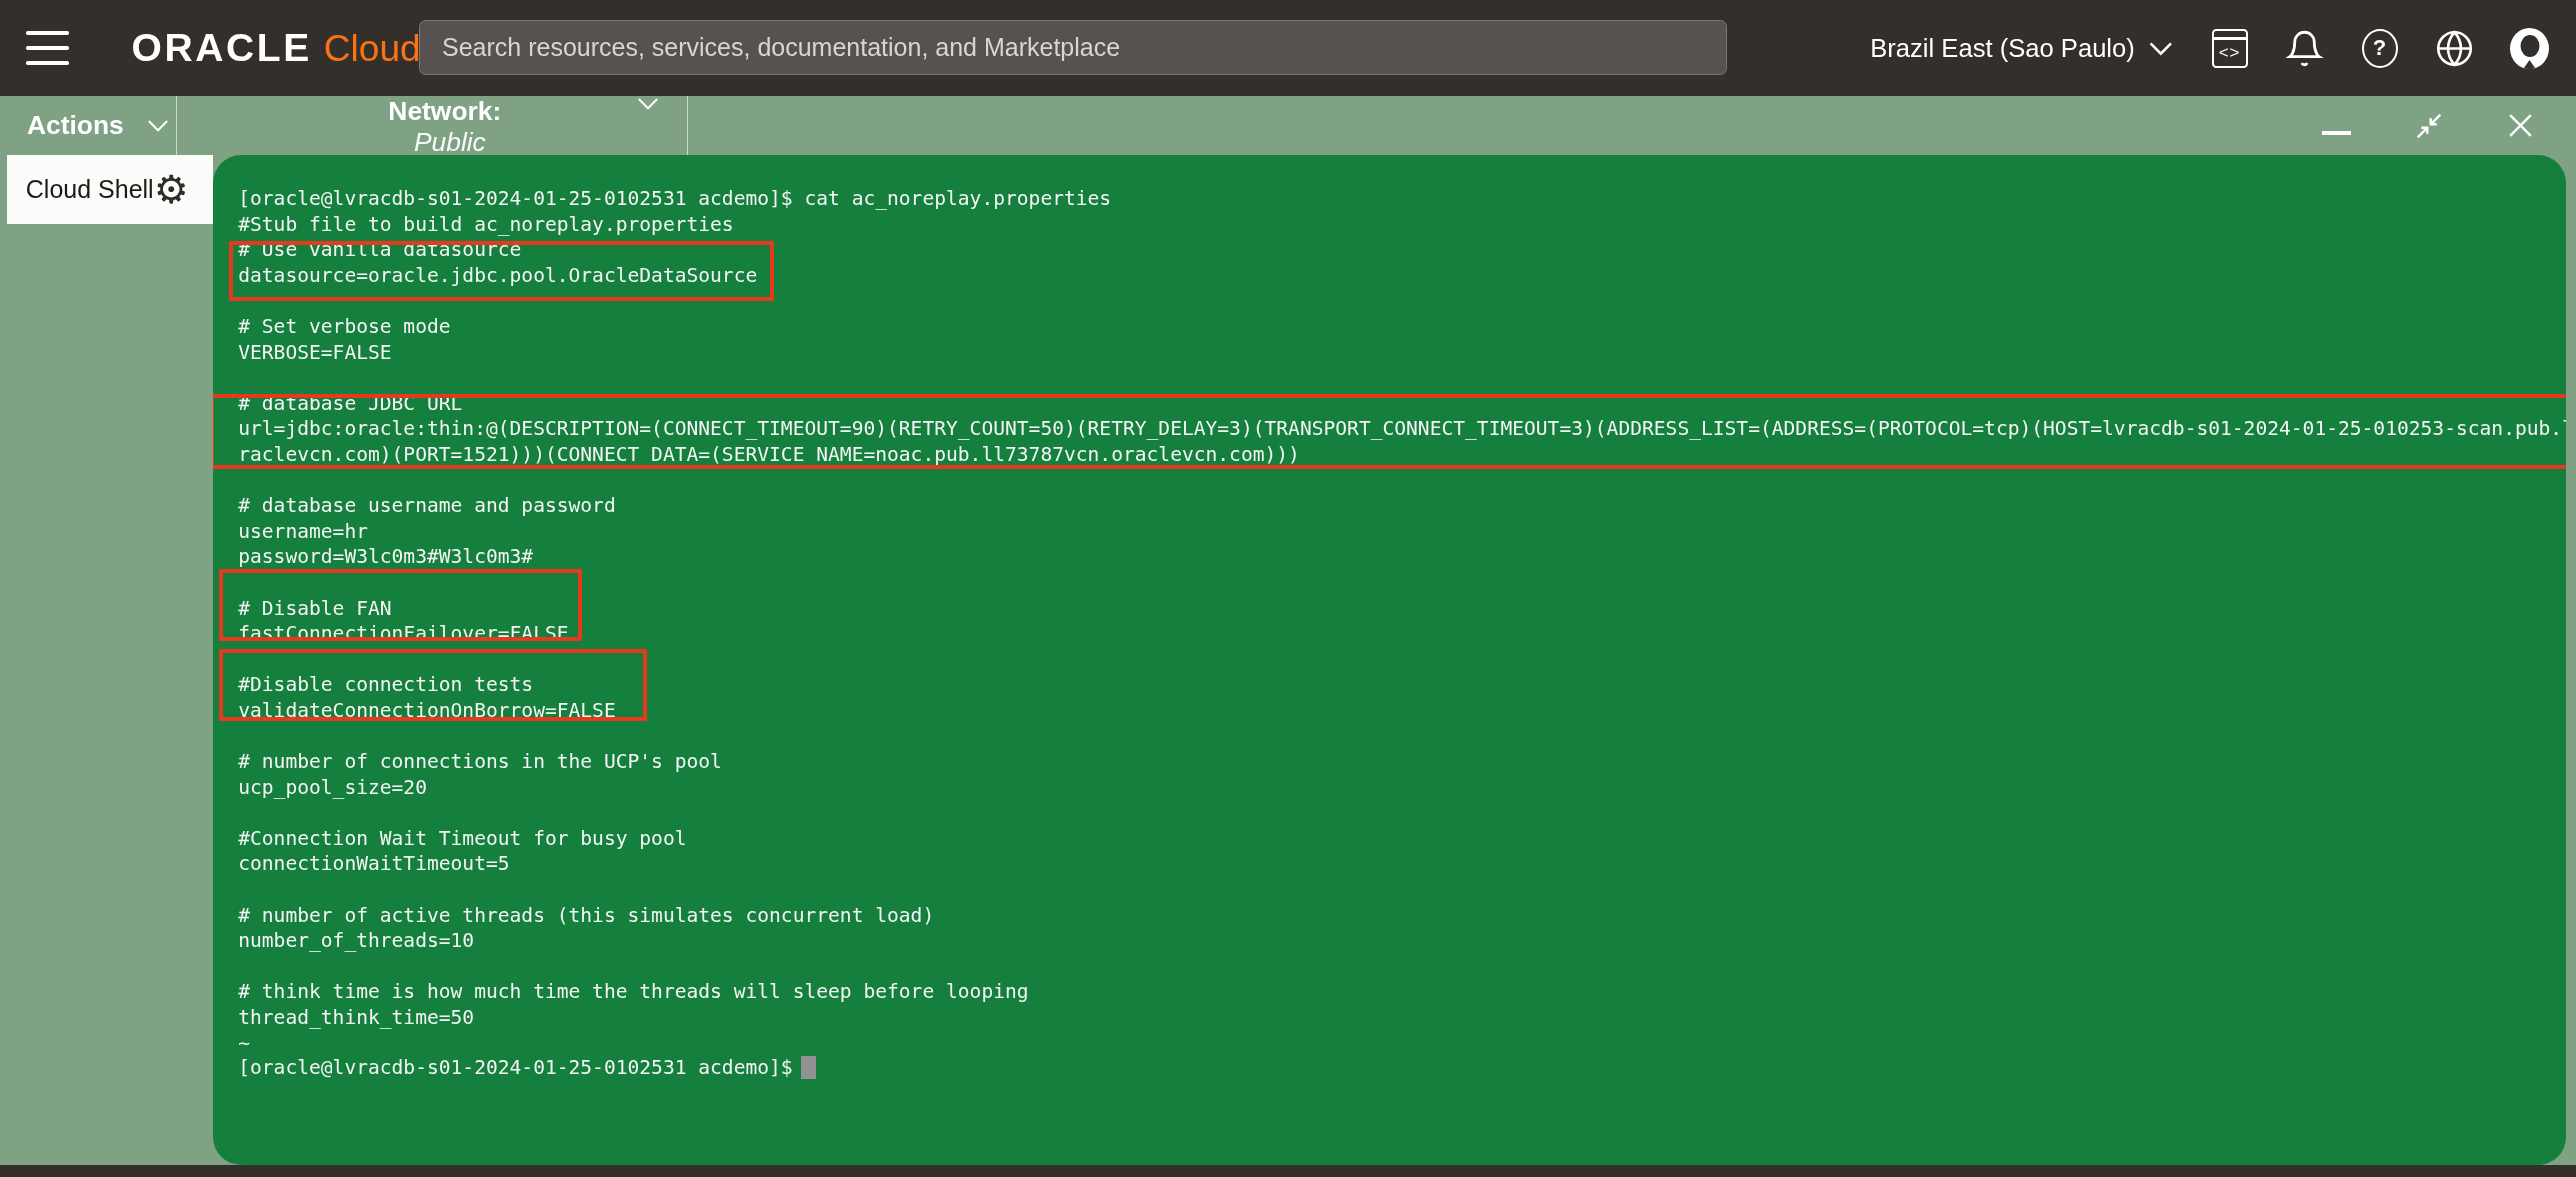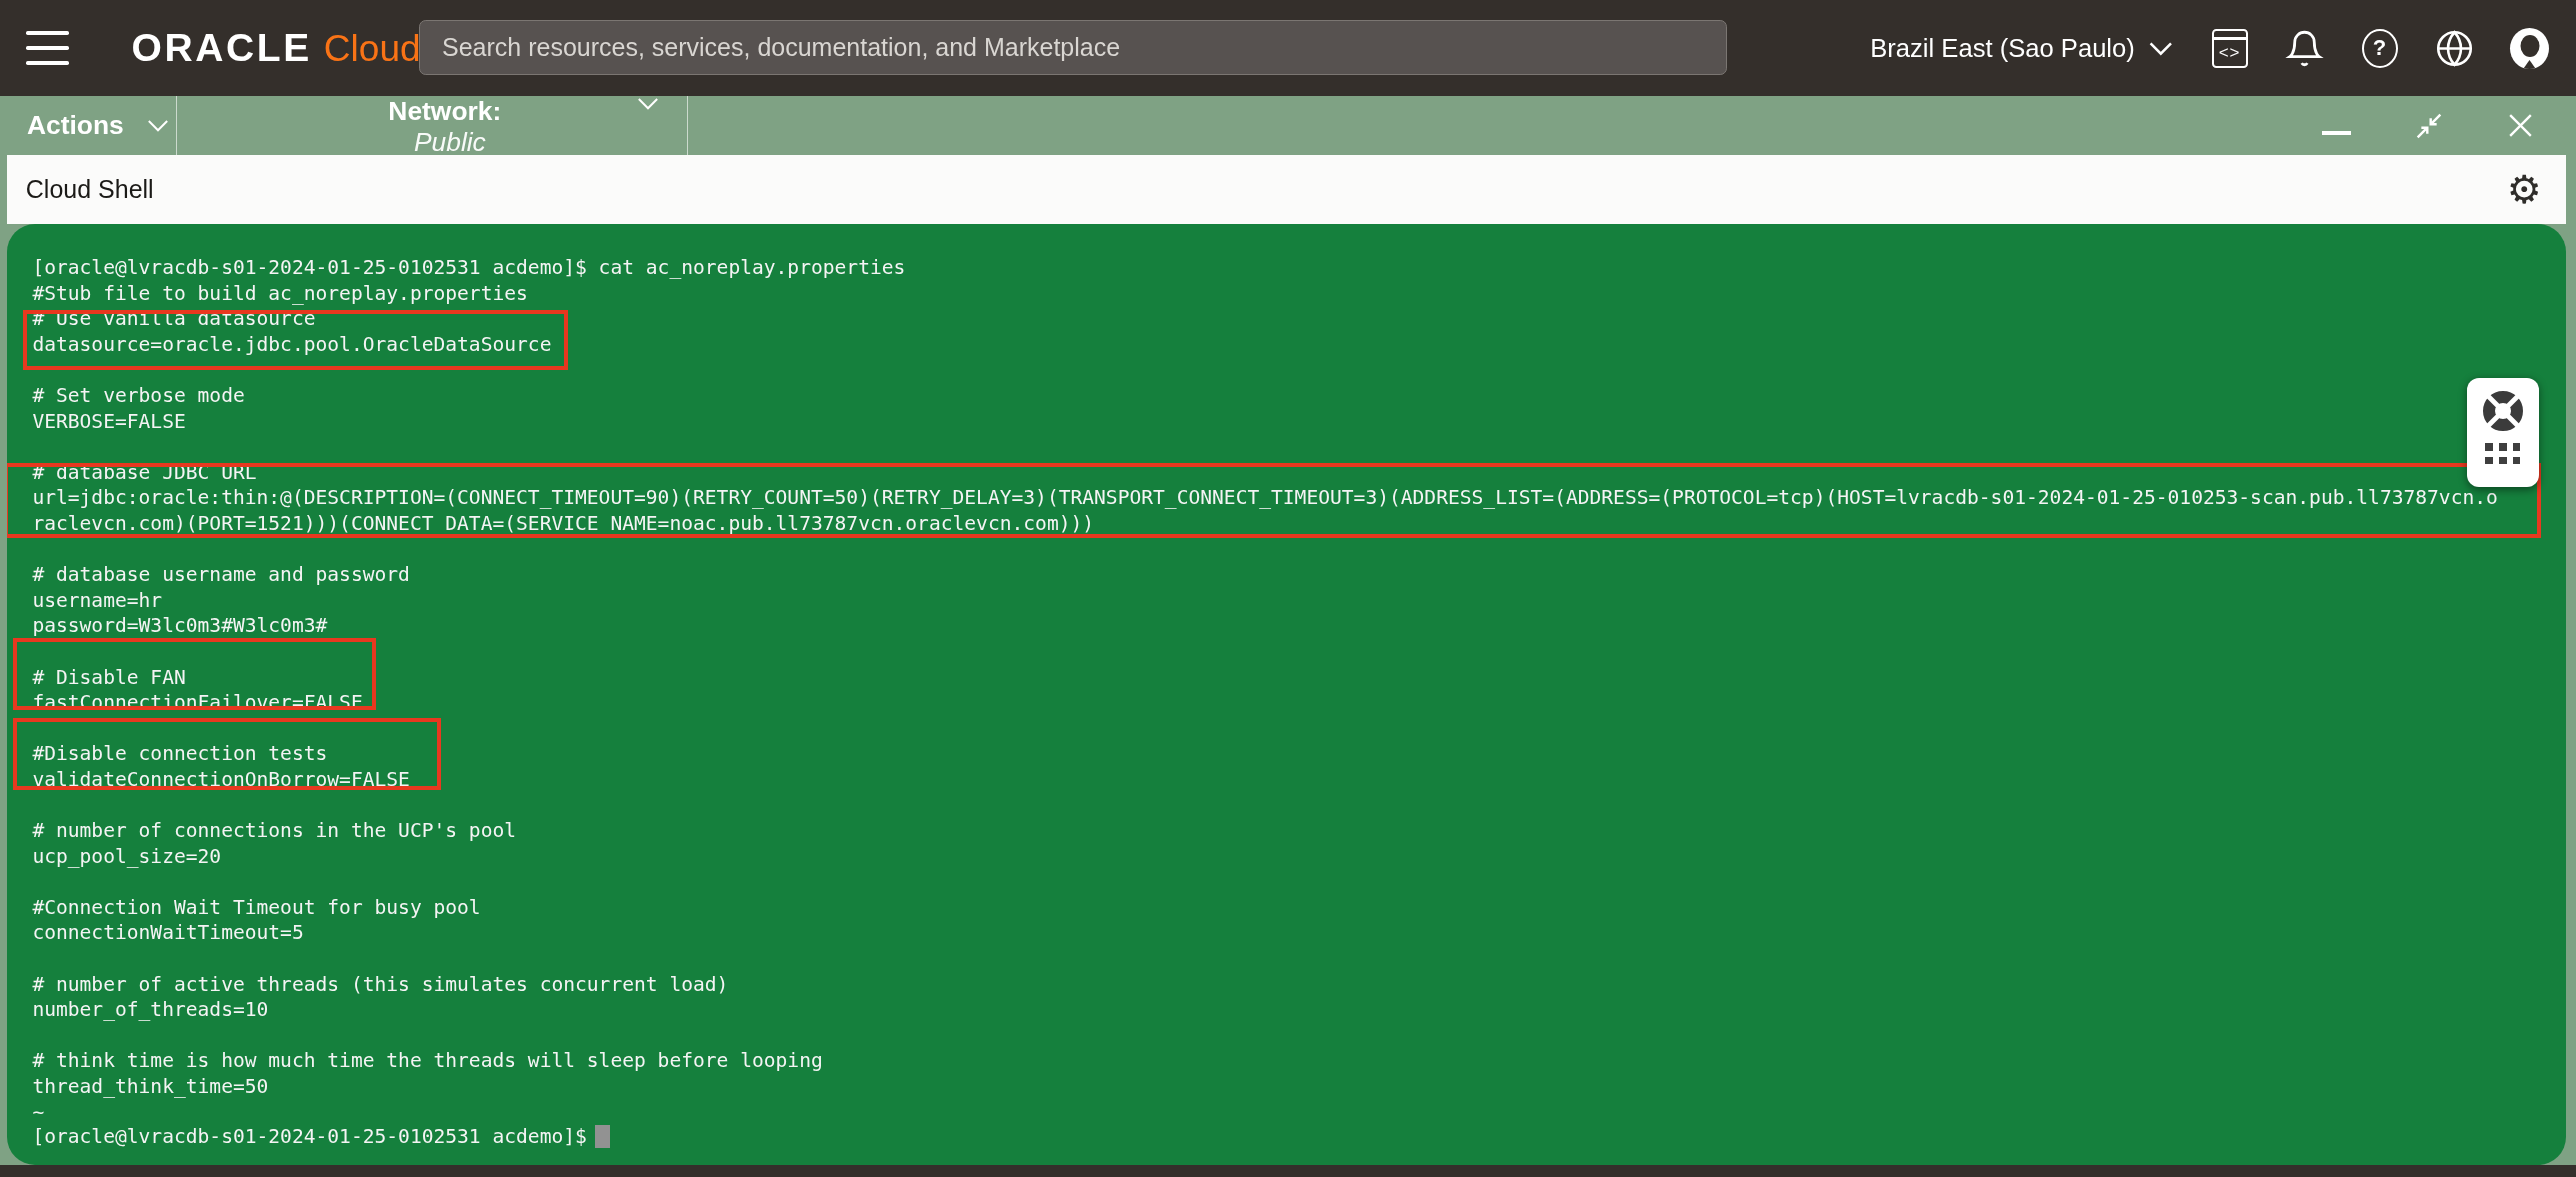--- a/index.html
+++ b/index.html
@@ -43,21 +43,21 @@
   .ab-network { width:511px; padding-left:25.6px; cursor:pointer; position:relative;flex-direction:column; }
   .ab-network .lbl { font-size:26.4px; font-weight:700; }
   .ab-network .val { font-size:26.4px; font-style:italic; font-weight:400; margin-left:10.2px; opacity:.95; }
   .ab-network .chev { position:absolute; right:27px; }
   .win-controls { margin-left:auto; display:flex; align-items:center; gap:55px; padding-right:37px; }
   .wc { width:37px; height:37px; display:flex; align-items:center; justify-content:center; cursor:pointer; }
   .min-bar { width:29px; height:3.4px; background:#fff; margin-top:15.3px; }
 
   
   .panel-body { height:1010px; background:#7FA284; padding:0 10.2px 0 6.8px; }
-  .panel-inner { height:100%; display:flex; flex-direction:column; }
+  .panel-inner { height:100%; display:flex; }
   .shell-titlebar { height:69px; background:#FBFBFA; display:flex; align-items:center; }
   .shell-titlebar .title { font-size:25px; color:#1b1a17; margin-left:19px; }
   .gear { margin-left:auto; margin-right:24px; font-size:39px; color:#2f2d2a; line-height:1; cursor:pointer; }
 
   .terminal { flex:1; background:#15803d; position:relative; overflow:hidden;border-radius:28px; }
   .terminal pre, .prompt-row pre {
       font-family:"DejaVu Sans Mono", monospace; font-size:19.6px; line-height:25.6px; color:#f4f4f4; }
   .term-body { position:absolute; left:25.6px; top:31px; white-space:pre; }
   .prompt-row { position:absolute; left:25.6px; top:900px; display:flex; align-items:center; }
   .cursor { display:inline-block; width:14.5px; height:23px; background:#929292; margin-left:8.5px; }

